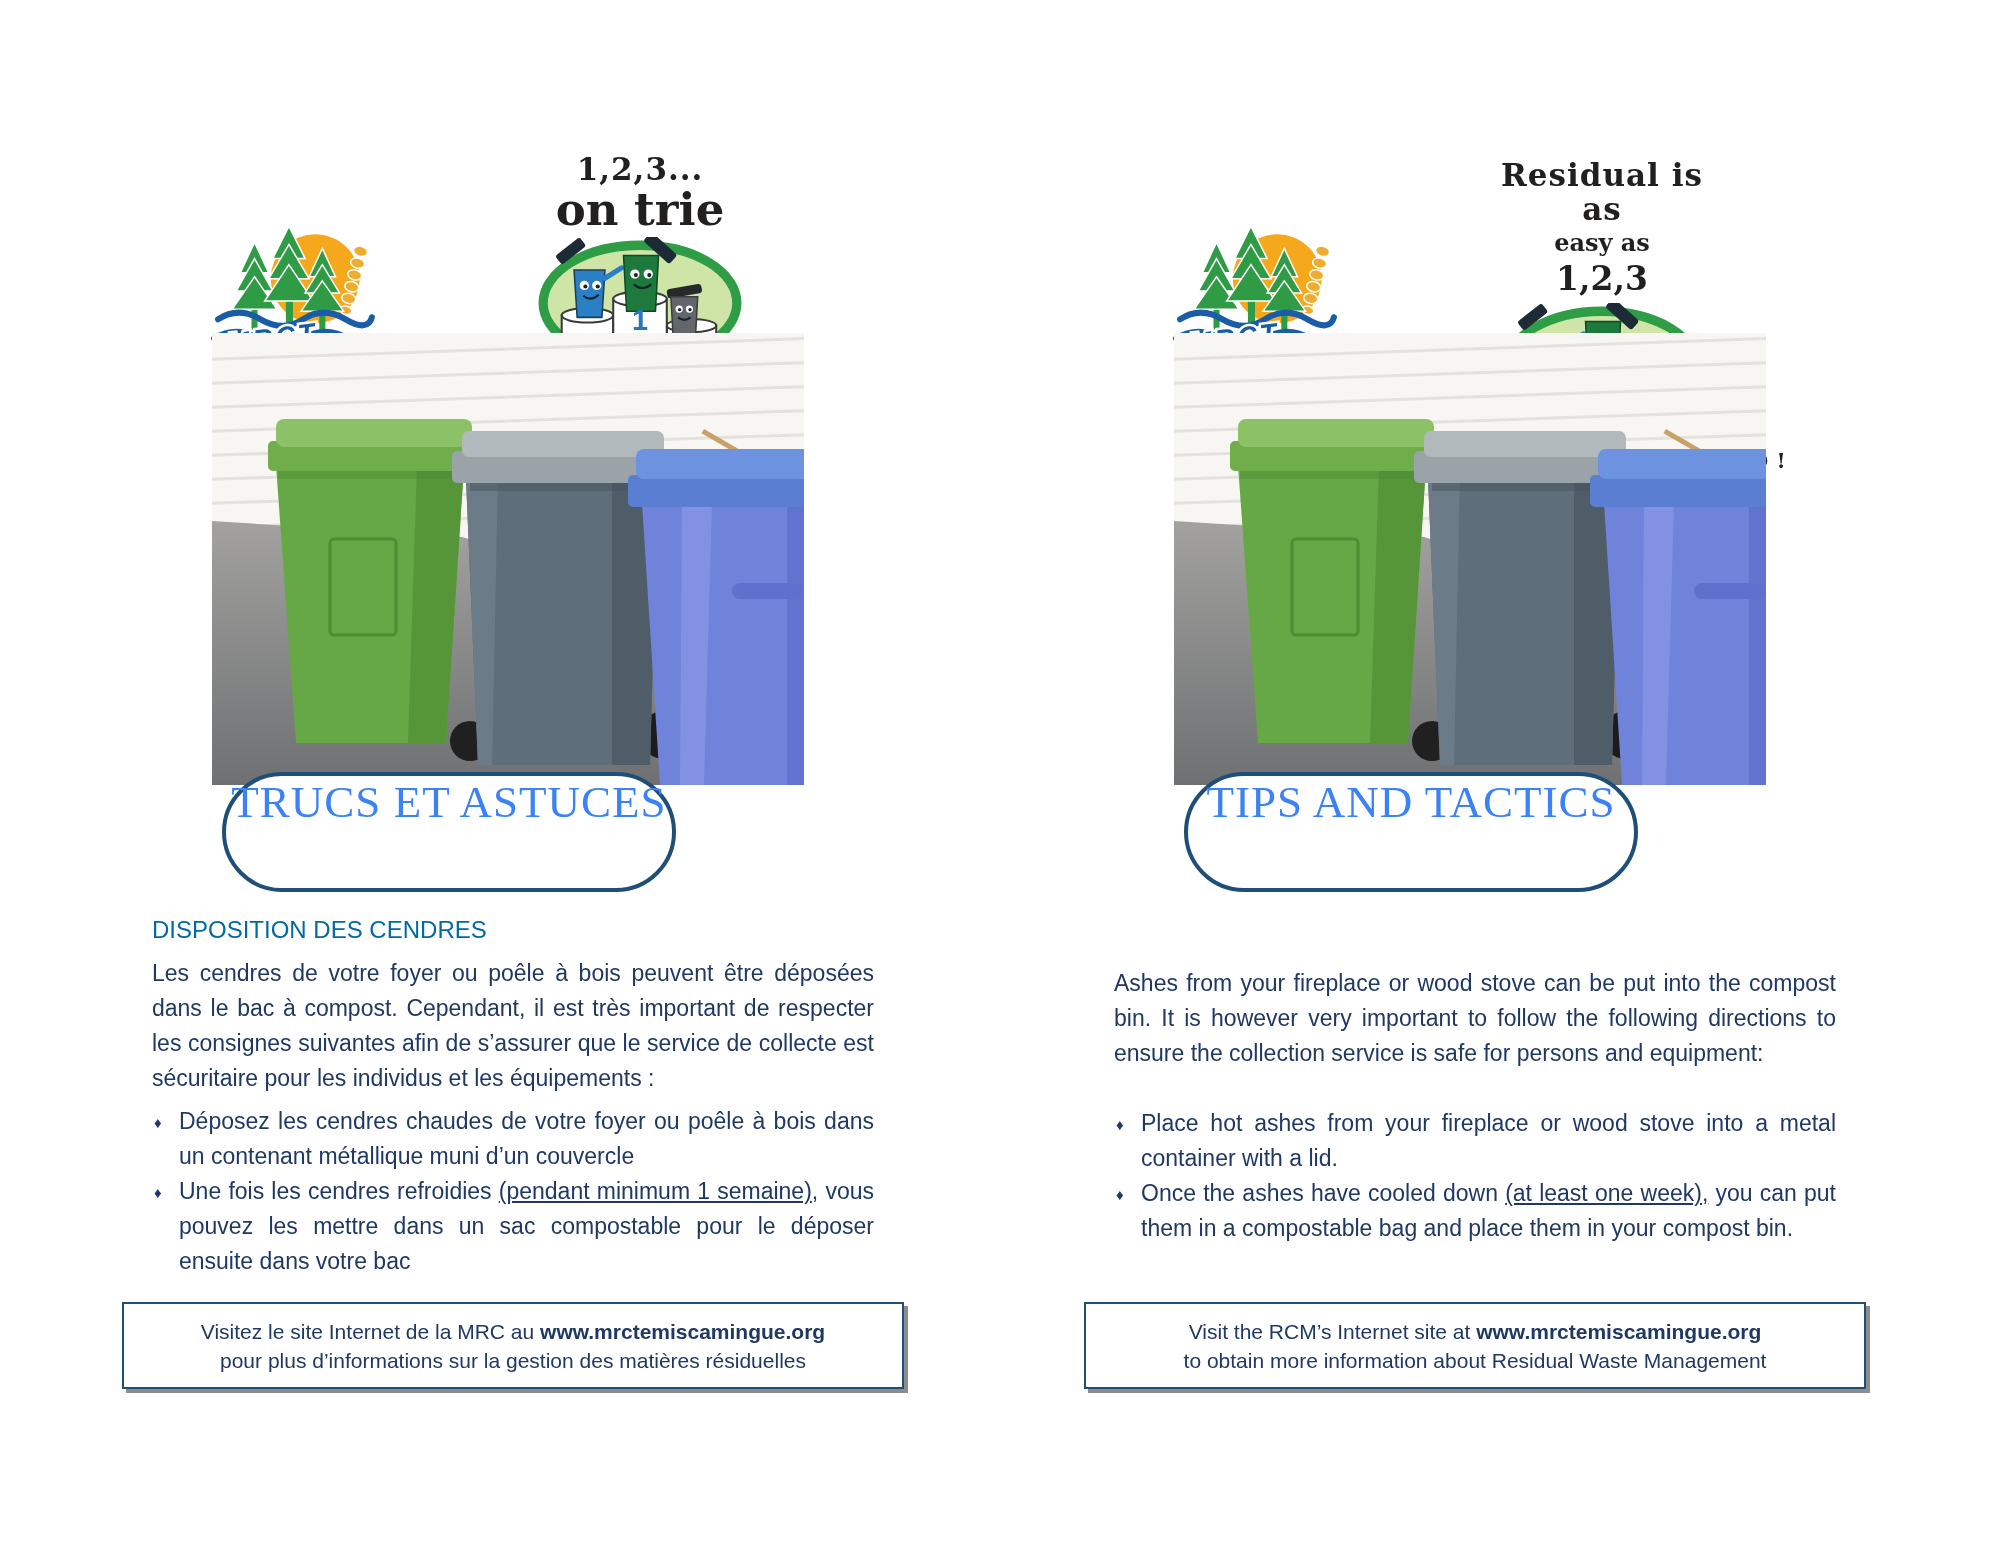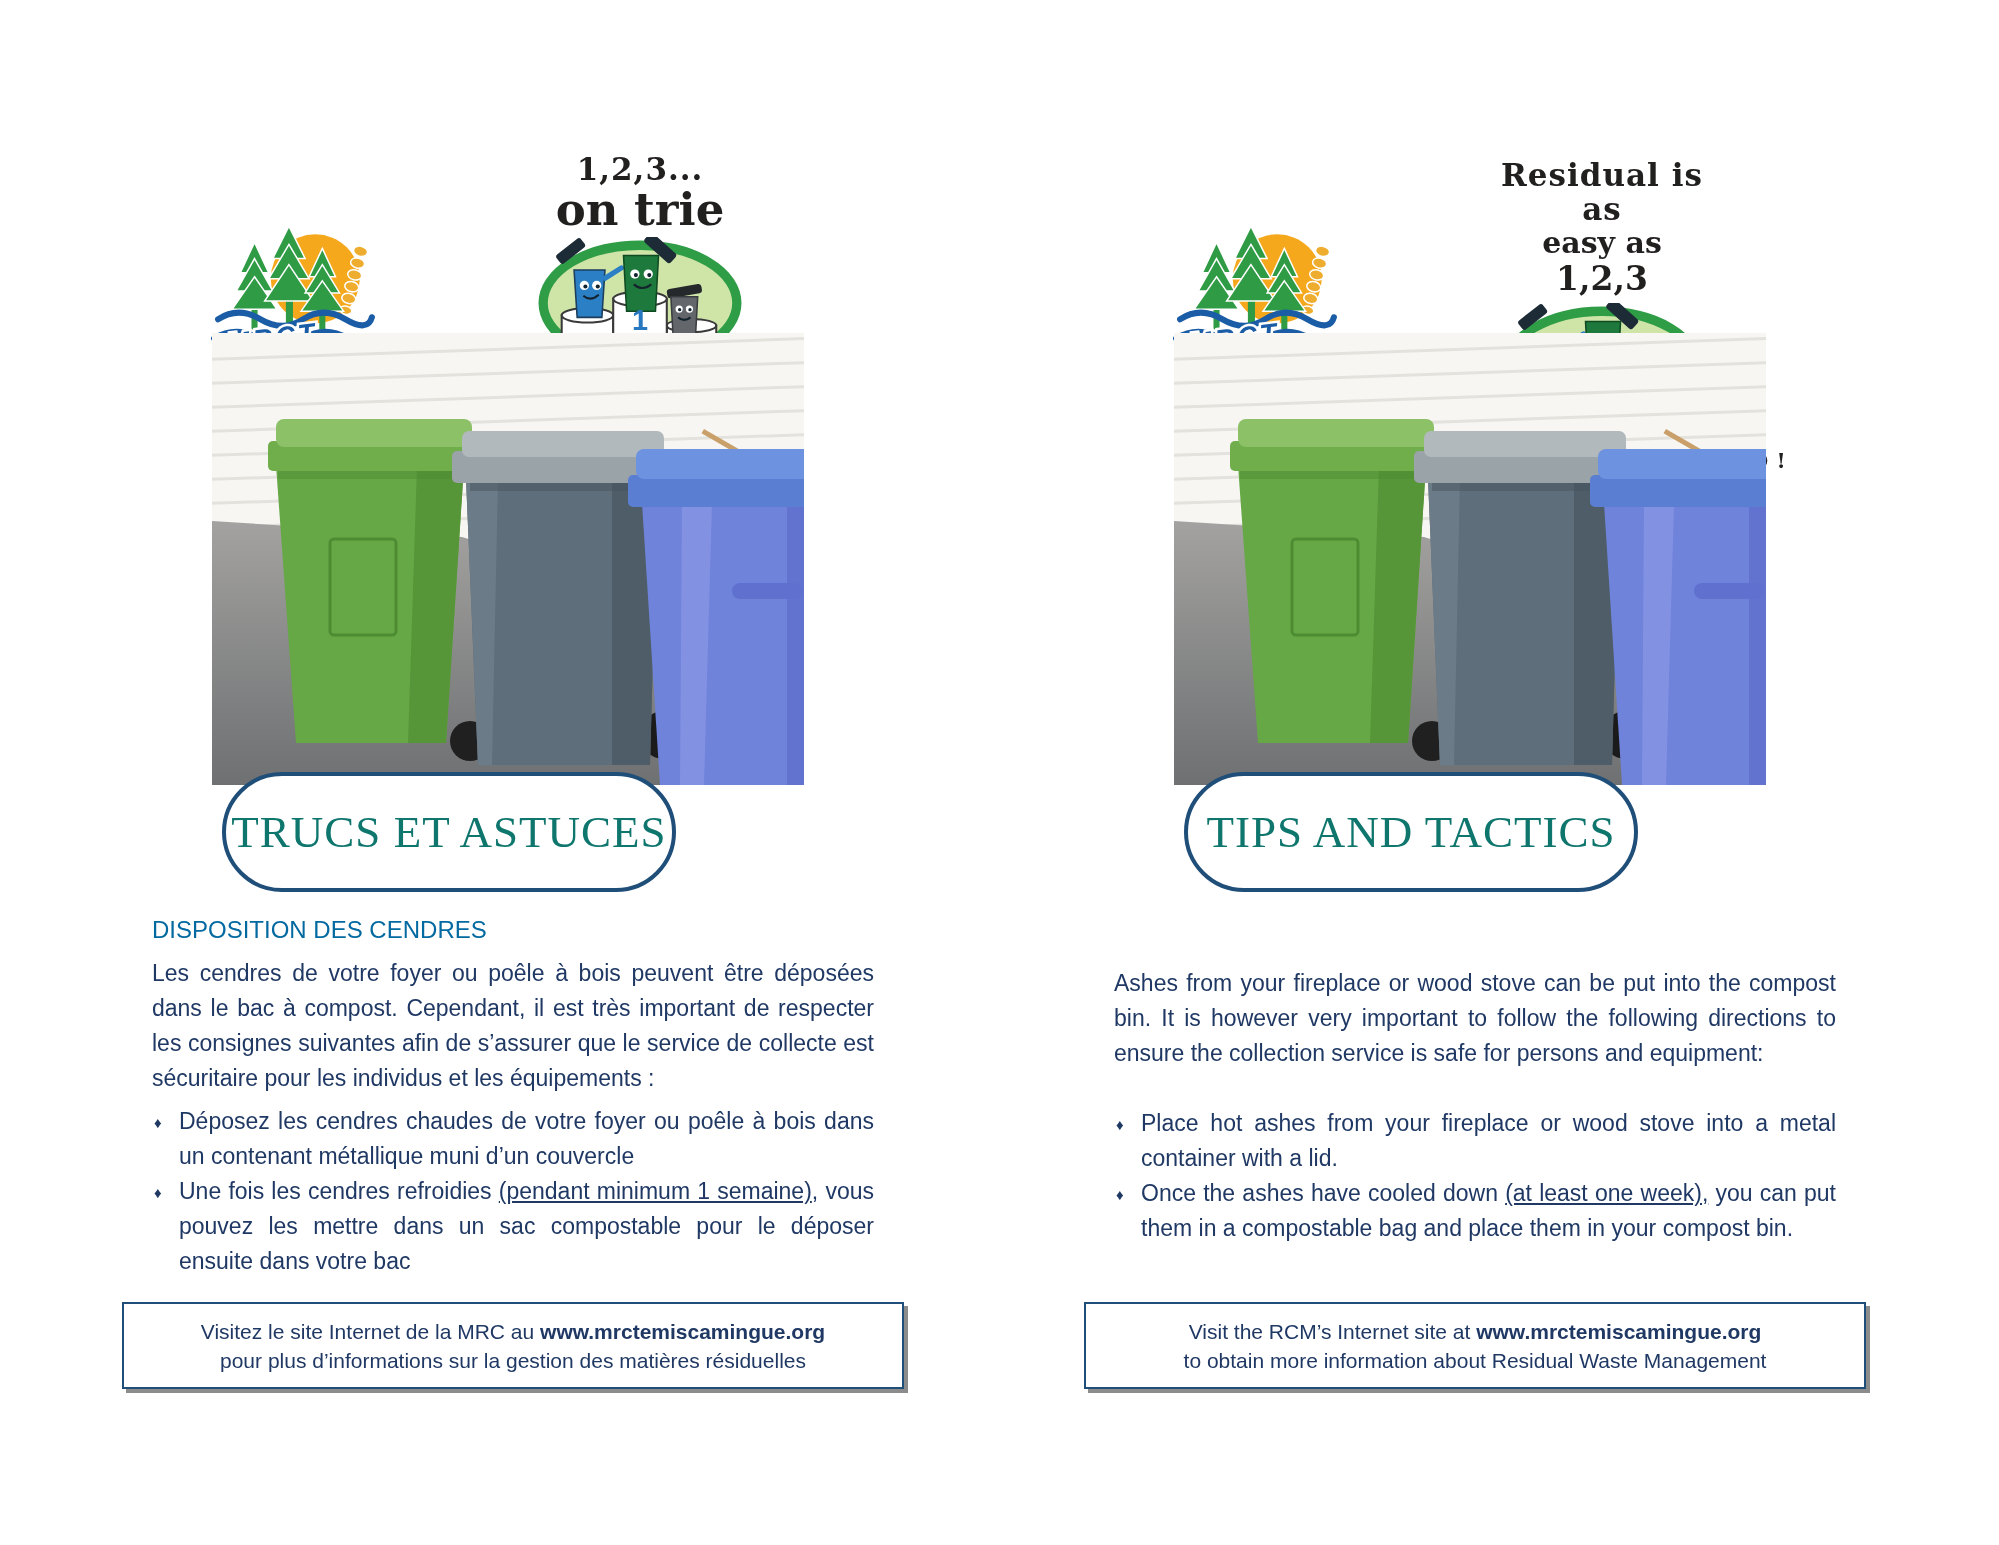--- a/index.html
+++ b/index.html
@@ -9,35 +9,35 @@
   .panel-left{left:16px;}
   .panel-right{left:978px;}
 
   
   .mrct-logo{position:absolute;left:194px;top:220px;width:170px;height:152px;}
 
   
   .campaign{position:absolute;left:498px;top:152px;width:252px;text-align:center;
             font-family:"DejaVu Serif",serif;font-weight:bold;color:#221f1f;}
   .camp-line1{font-size:31px;line-height:34px;letter-spacing:1px;}
-  .camp-line2{font-size:30px;line-height:33px;}
+  .camp-line2{font-size:24px;line-height:33px;}
   .panel-left .camp-line2{font-size:45px;line-height:47px;}
   .camp-line3{font-size:33px;line-height:40px;}
   .camp-oval{margin-top:4px;}
   .camp-tagline{font-size:21px;line-height:24px;margin-top:6px;letter-spacing:.5px;white-space:nowrap;}
   .panel-right .campaign{top:158px;}
 
   
   .photo{position:absolute;left:196px;top:333px;width:592px;height:452px;}
 
   
   .title-pill{position:absolute;left:206px;top:772px;width:446px;height:112px;
               border:4px solid #1f4e79;border-radius:60px;background:#ffffff;
-              display:flex;align-items:center;justify-content:center;
-              font-family:"Liberation Serif",serif;font-size:45px;color:#0f766e;letter-spacing:1px;}
+              display:flex;justify-content:center;
+              font-family:"Liberation Serif",serif;font-size:45px;color:#3b82f6;letter-spacing:1px;}
 
   
   .section-heading{position:absolute;left:136px;top:916px;width:726px;
                    font-size:24px;font-weight:normal;color:#0369a1;}
   .intro{position:absolute;left:136px;width:722px;font-size:23px;line-height:35px;
          color:#1f3864;text-align:justify;}
   .panel-left .intro{top:956px;}
   .panel-right .intro{top:966px;}
   .bullets{position:absolute;left:136px;width:722px;font-size:23px;line-height:35px;
            color:#1f3864;}

